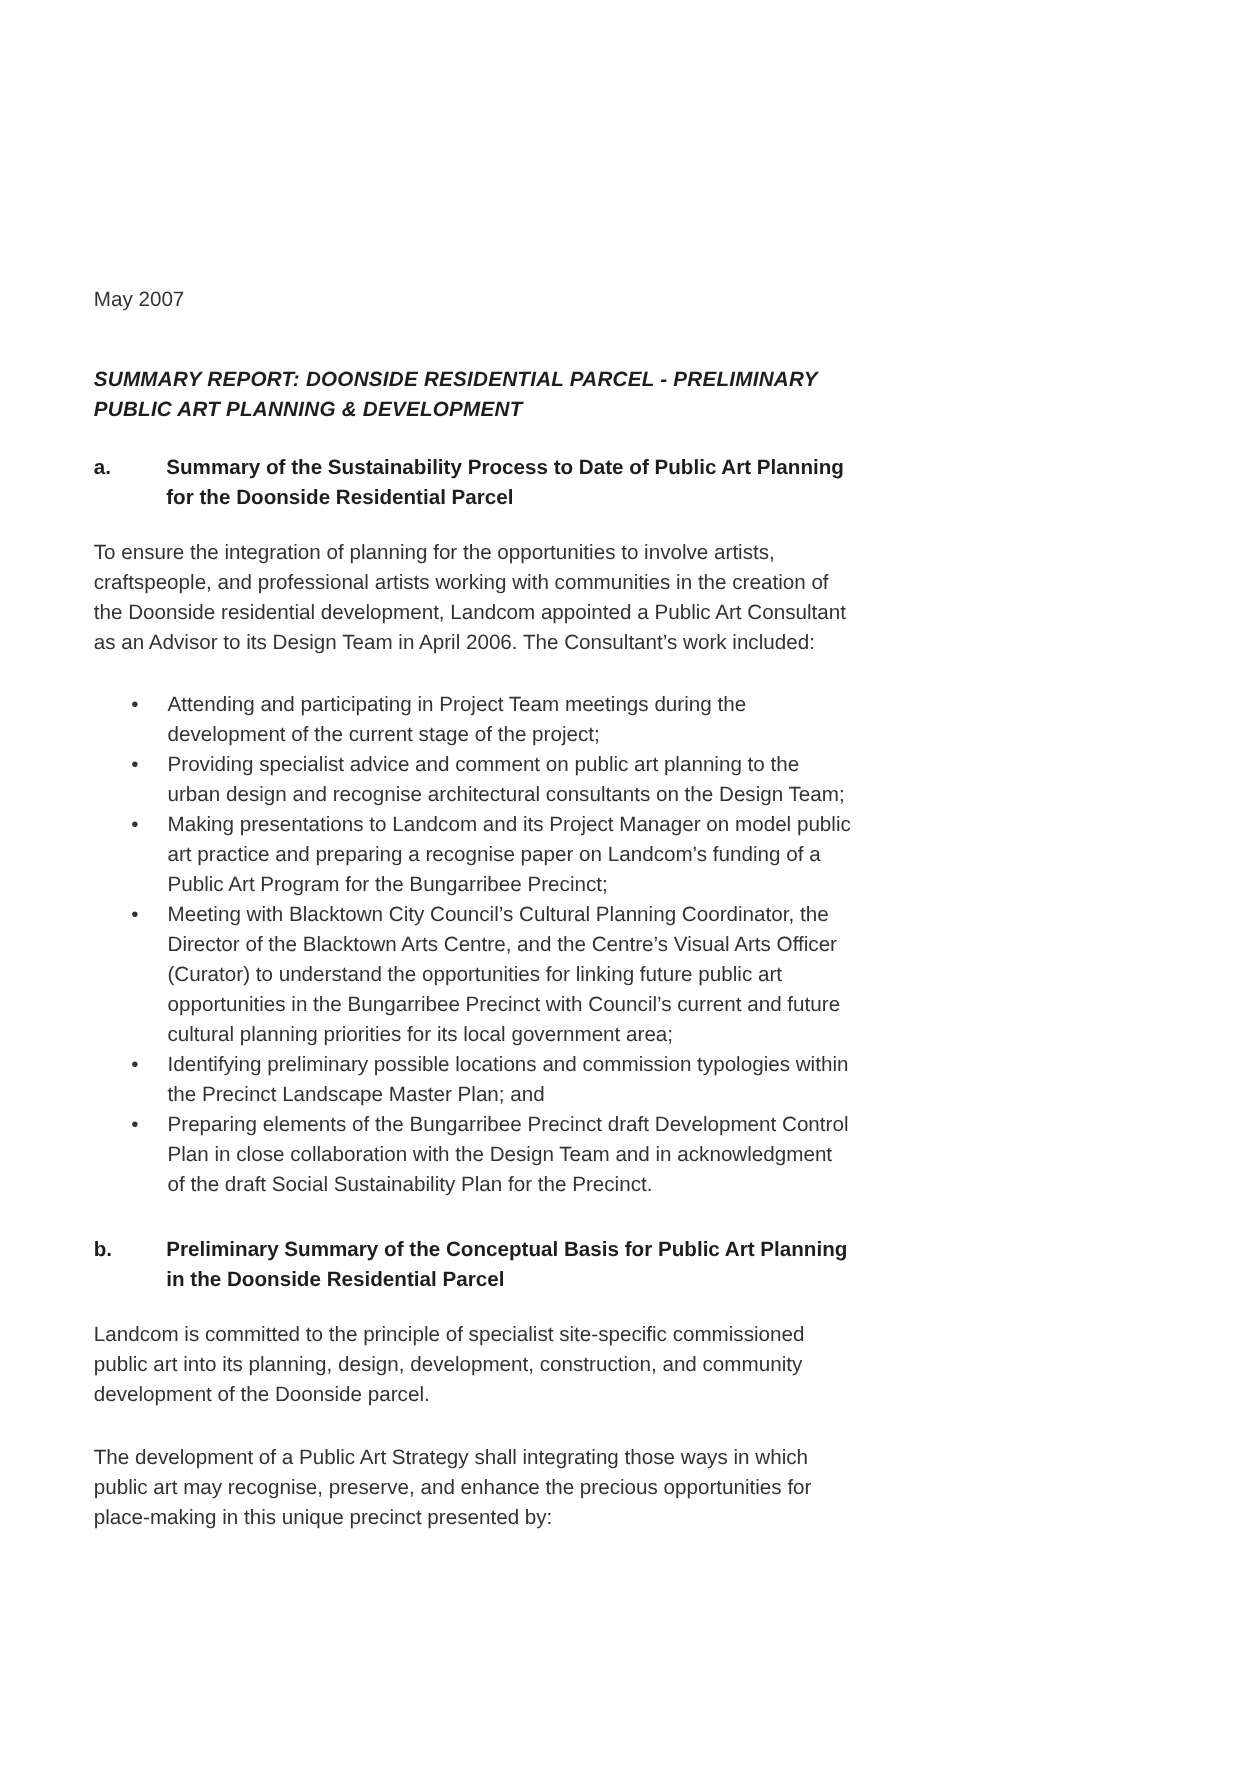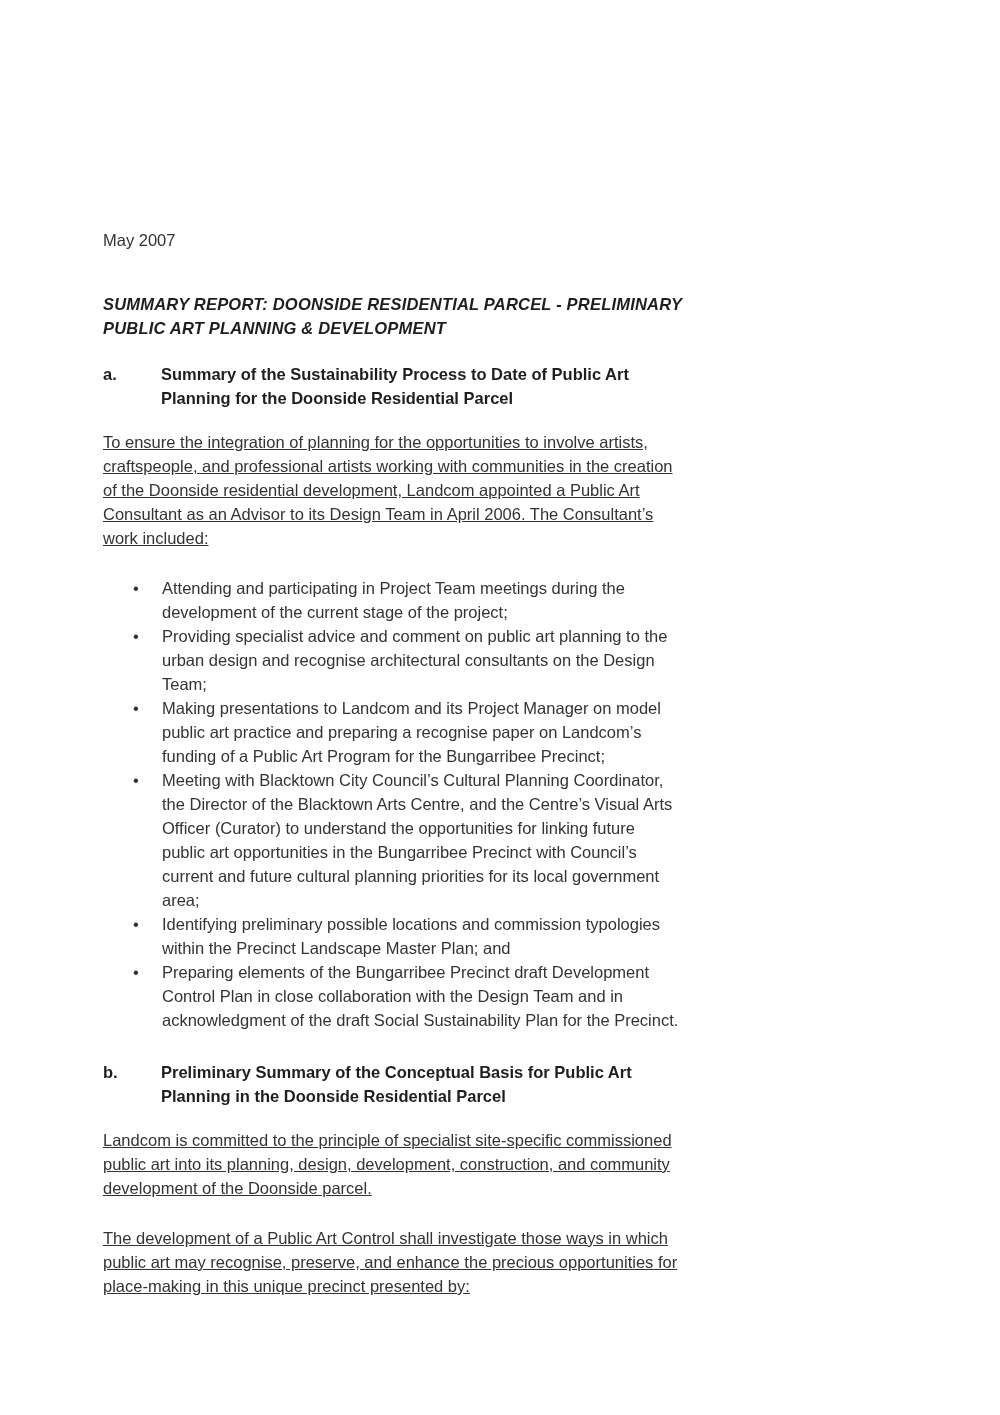--- a/index.html
+++ b/index.html
@@ -12,21 +12,21 @@
     height: 1415px;
     font-family: "Liberation Sans", "DejaVu Sans", sans-serif;
     color: #333333;
     position: relative;
     overflow: hidden;
   }
   .page {
     box-sizing: border-box;
     width: 832px;
     height: 1415px;
-    padding: 228px 150px 0 103px;
+    padding: 228px 150px 0 75px;
     background: #ffffff;
   }
   .date {
     margin: 0 0 40px 0;
     font-size: 16.5px;
     line-height: 24px;
   }
   .doc-title {
     margin: 0 0 22px 0;
     font-size: 16.5px;
@@ -47,21 +47,20 @@
   .section-heading .label {
     flex: 0 0 58px;
   }
   .section-heading .htext {
     flex: 1 1 auto;
   }
   .para {
     margin: 0 0 26px 0;
     font-size: 16.5px;
     line-height: 24px;
-    text-decoration: underline;
   }
   .bullets {
     list-style: none;
     margin: 0 0 28px 0;
     padding: 0 0 0 30px;
   }
   .bullets li {
     display: flex;
     font-size: 16.5px;
     line-height: 24px;
@@ -117,15 +116,15 @@
   </ul>
 
 
   <div class="section-heading">
     <span class="label">b.</span>
     <span class="htext">Preliminary Summary of the Conceptual Basis for Public Art Planning in the Doonside Residential Parcel</span>
   </div>
 
   <p class="para">Landcom is committed to the principle of specialist site-specific commissioned public art into its planning, design, development, construction, and community development of the Doonside parcel.</p>
 
-  <p class="para">The development of a Public Art Control shall investigate those ways in which public art may recognise, preserve, and enhance the precious opportunities for place-making in this unique precinct presented by:</p>
+  <p class="para">The development of a Public Art Strategy shall integrating those ways in which public art may recognise, preserve, and enhance the precious opportunities for place-making in this unique precinct presented by:</p>
 
 </div>
 
 </body></html>

